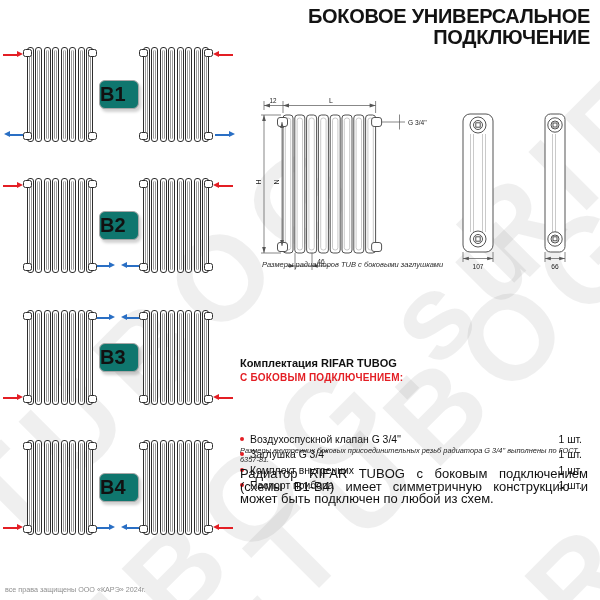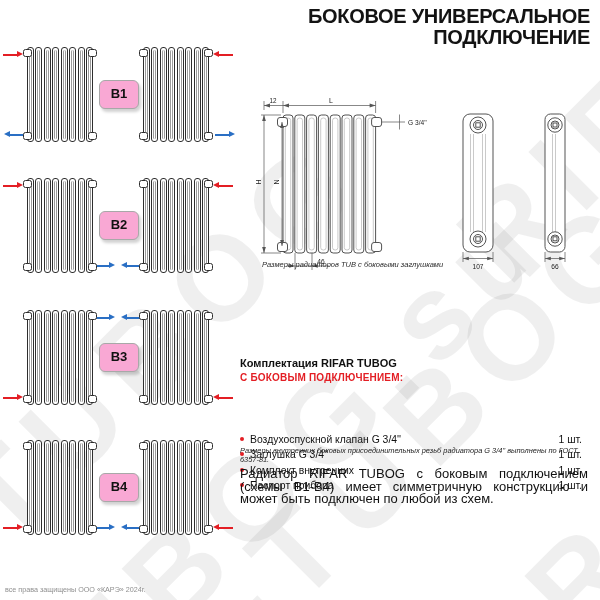--- a/index.html
+++ b/index.html
@@ -21,23 +21,23 @@
   .scheme-row{position:absolute;left:0;width:245px;height:95px;}
   .radiator{position:absolute;top:0;width:66px;height:95px;}
   .tube{position:absolute;top:0;bottom:0;width:7px;box-sizing:border-box;
         border:1.2px solid #2e2e2e;border-radius:3px;background:#fff;}
   .tube::after{content:"";position:absolute;left:1px;right:1px;top:2px;bottom:2px;
         border-left:1px solid #9a9a9a;border-right:1px solid #9a9a9a;border-radius:2px;}
   .cap{position:absolute;width:9px;height:8px;box-sizing:border-box;
        border:1.2px solid #2e2e2e;border-radius:2.5px;background:#fff;z-index:2;}
   .cap.tl{left:-4px;top:2px}.cap.tr{right:-4px;top:2px}
   .cap.bl{left:-4px;bottom:2px}.cap.br{right:-4px;bottom:2px}
-  .scheme-label{position:absolute;left:99px;top:33px;width:38px;height:27px;background:#f9a8d4;
+  .scheme-label{position:absolute;left:99px;top:33px;width:38px;height:27px;background:#0f766e;
        border:1px solid #a8a8a8;border-radius:6px;box-shadow:2px 3px 3px rgba(0,0,0,0.18);
-       font-weight:bold;font-size:13px;line-height:26px;text-align:center;color:#111;}
+       font-weight:bold;font-size:20px;line-height:26px;color:#111;}
   .arrow{position:absolute;width:14px;height:0;border-top:2.3px solid currentColor;}
   .arrow::after{content:"";position:absolute;width:0;height:0;top:-5px;
        border-top:3.8px solid transparent;border-bottom:3.8px solid transparent;}
   .arrow.right::after{left:100%;border-left:6px solid currentColor;}
   .arrow.left::after{right:100%;border-right:6px solid currentColor;}
 
   
   svg{position:absolute;z-index:1;overflow:visible;}
   #front-view{left:253px;top:96px;width:195px;height:180px;}
   #side-views{left:450px;top:104px;width:140px;height:172px;}

